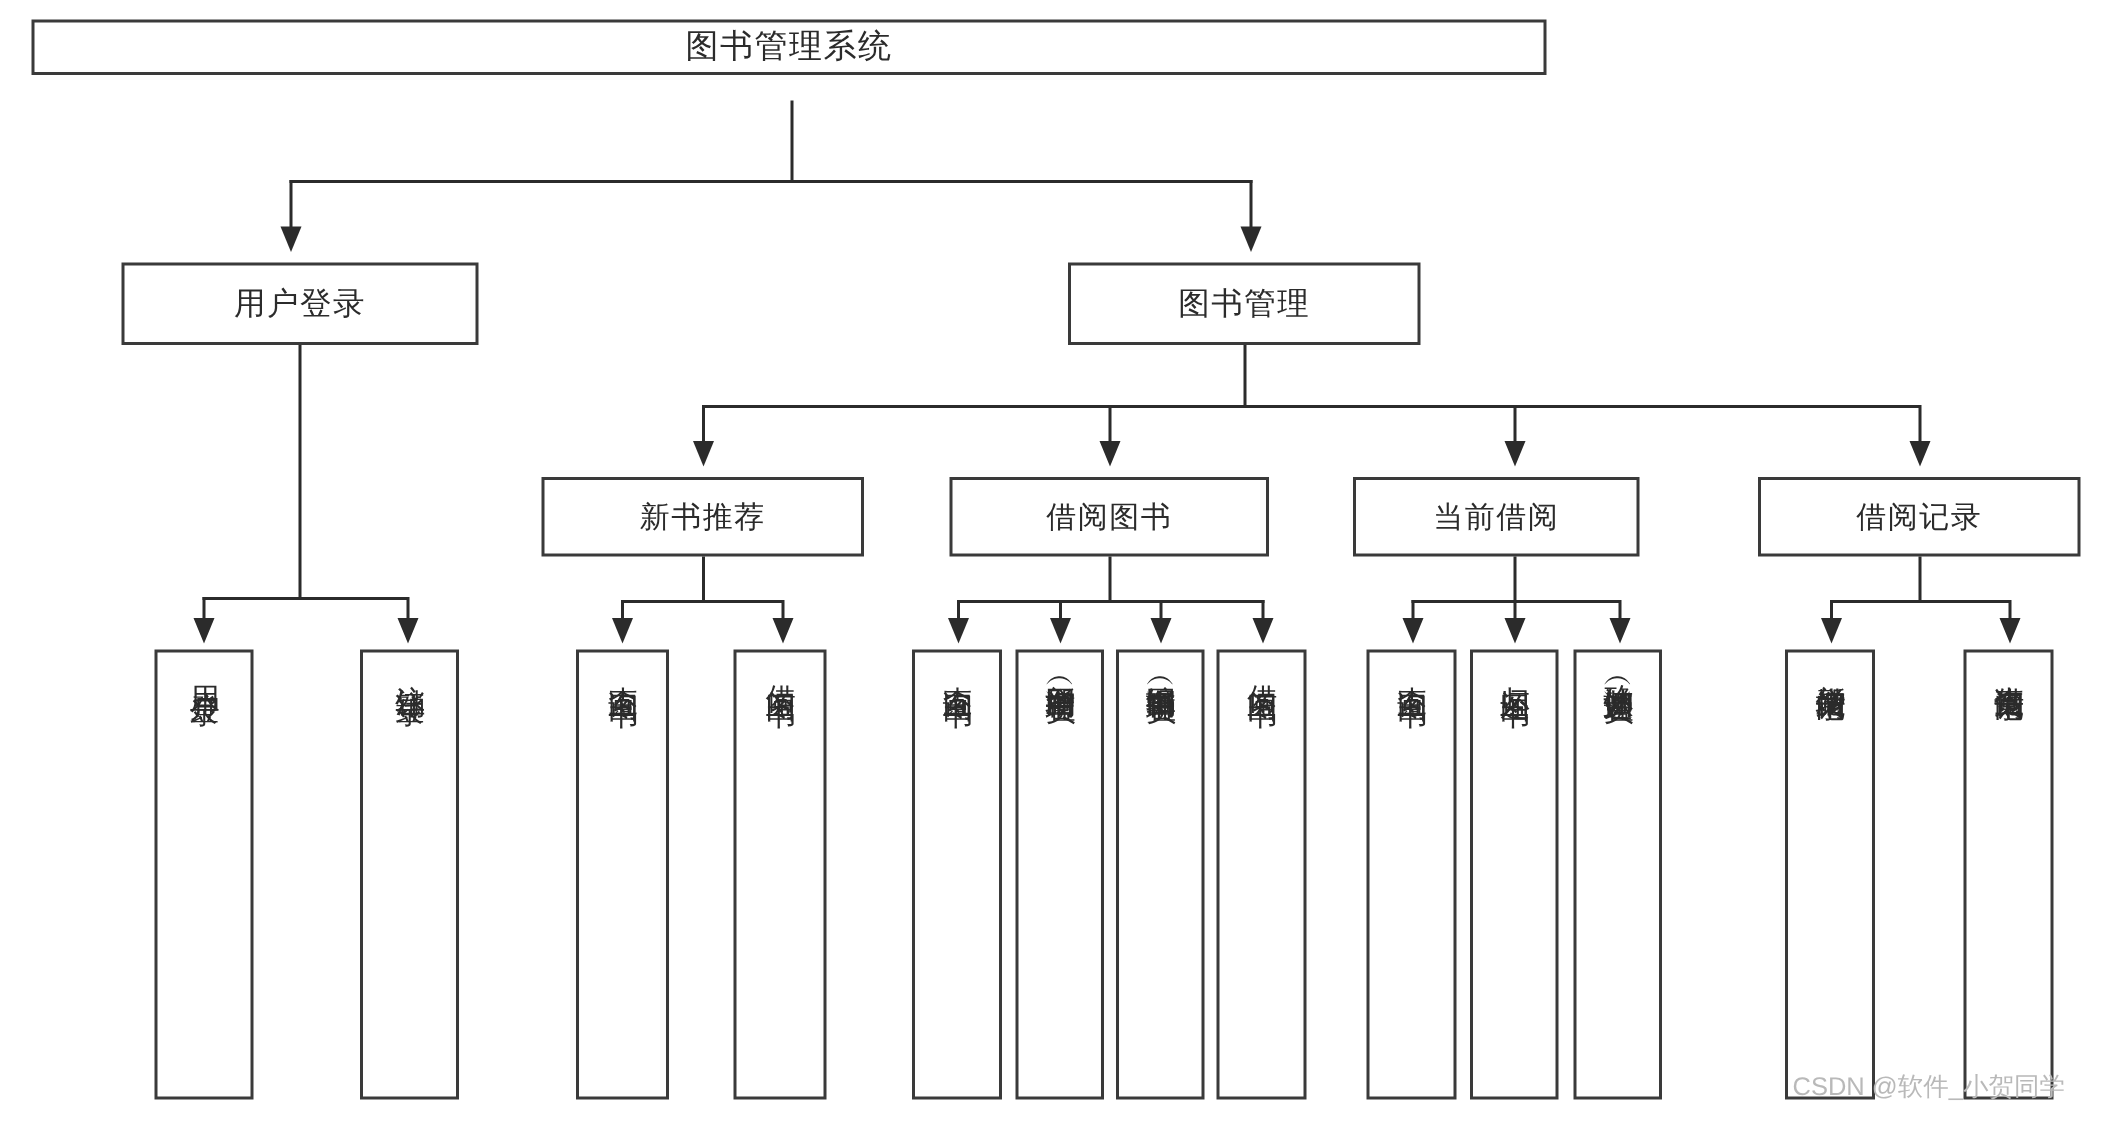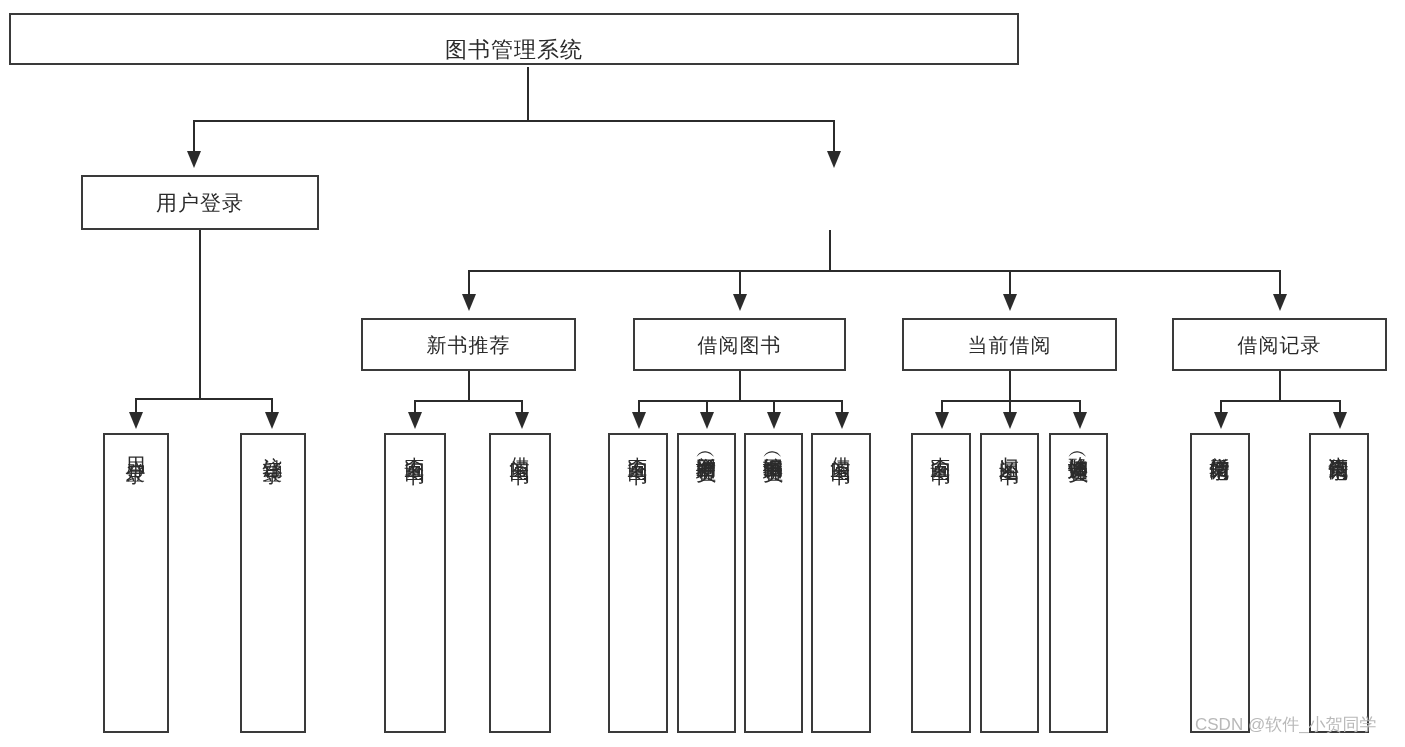--- a/index.html
+++ b/index.html
@@ -79,38 +79,41 @@
     font-size: 17px;
     white-space: nowrap;
     user-select: none;
   }
 </style>
 </head>
 <body>
 
 <div id="canvas">
 
-  <div class="node root" style="left:9px; top:13px; width:1010px; height:52px;align-items:flex-end;">
+  <div class="node root" style="left:21px; top:13px; width:1010px; height:37px;">
     <span class="lbl">图书管理系统</span>
   </div>
 
   <div class="seg v" style="left:527px; top:67px; height:53px;"></div>
 
   <div class="seg h" style="left:193px; top:120px; width:642px;"></div>
 
   <div class="seg v" style="left:193px; top:120px; height:35px;"></div>
   <div class="arrow" style="left:187px; top:151px;"></div>
 
   <div class="seg v" style="left:833px; top:120px; height:35px;"></div>
   <div class="arrow" style="left:827px; top:151px;"></div>
 
   <div class="node lvl1" style="left:81px; top:175px; width:238px; height:55px;">
     <span class="lbl">用户登录</span>
   </div>
 
+  <div class="node lvl1" style="left:712px; top:175px; width:235px; height:55px;">
+    <span class="lbl">图书管理</span>
+  </div>
 
   <div class="seg v" style="left:199px; top:230px; height:168px;"></div>
   <div class="seg h" style="left:135px; top:398px; width:137px;"></div>
   <div class="seg v" style="left:135px; top:398px; height:18px;"></div>
   <div class="arrow" style="left:129px; top:412px;"></div>
   <div class="seg v" style="left:271px; top:398px; height:18px;"></div>
   <div class="arrow" style="left:265px; top:412px;"></div>
 
   <div class="seg v" style="left:829px; top:230px; height:40px;"></div>
   <div class="seg h" style="left:468px; top:270px; width:812px;"></div>
@@ -122,21 +125,21 @@
   <div class="arrow" style="left:1003px; top:294px;"></div>
   <div class="seg v" style="left:1279px; top:270px; height:28px;"></div>
   <div class="arrow" style="left:1273px; top:294px;"></div>
 
   <div class="node lvl2" style="left:361px; top:318px; width:215px; height:53px;align-items:center;">
     <span class="lbl">新书推荐</span>
   </div>
   <div class="node lvl2" style="left:633px; top:318px; width:213px; height:53px;">
     <span class="lbl">借阅图书</span>
   </div>
-  <div class="node lvl2" style="left:902px; top:318px; width:215px; height:53px;">
+  <div class="node lvl2" style="left:902px; top:318px; width:191px; height:53px;">
     <span class="lbl">当前借阅</span>
   </div>
   <div class="node lvl2" style="left:1172px; top:318px; width:215px; height:53px;">
     <span class="lbl">借阅记录</span>
   </div>
 
   <div class="seg v" style="left:468px; top:371px; height:29px;"></div>
   <div class="seg h" style="left:414px; top:400px; width:108px;"></div>
   <div class="seg v" style="left:414px; top:400px; height:16px;"></div>
   <div class="arrow" style="left:408px; top:412px;"></div>

